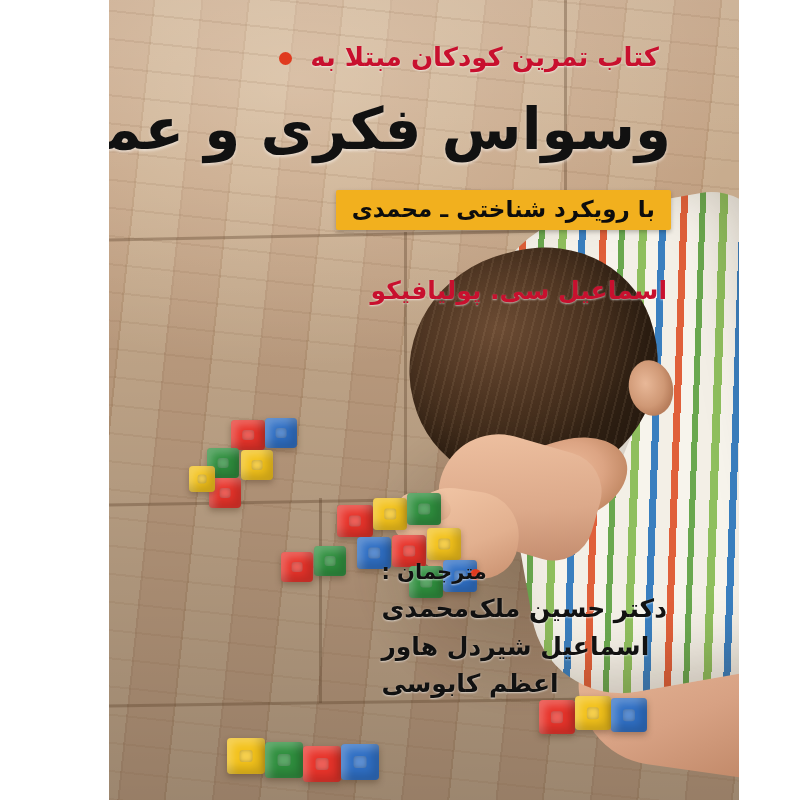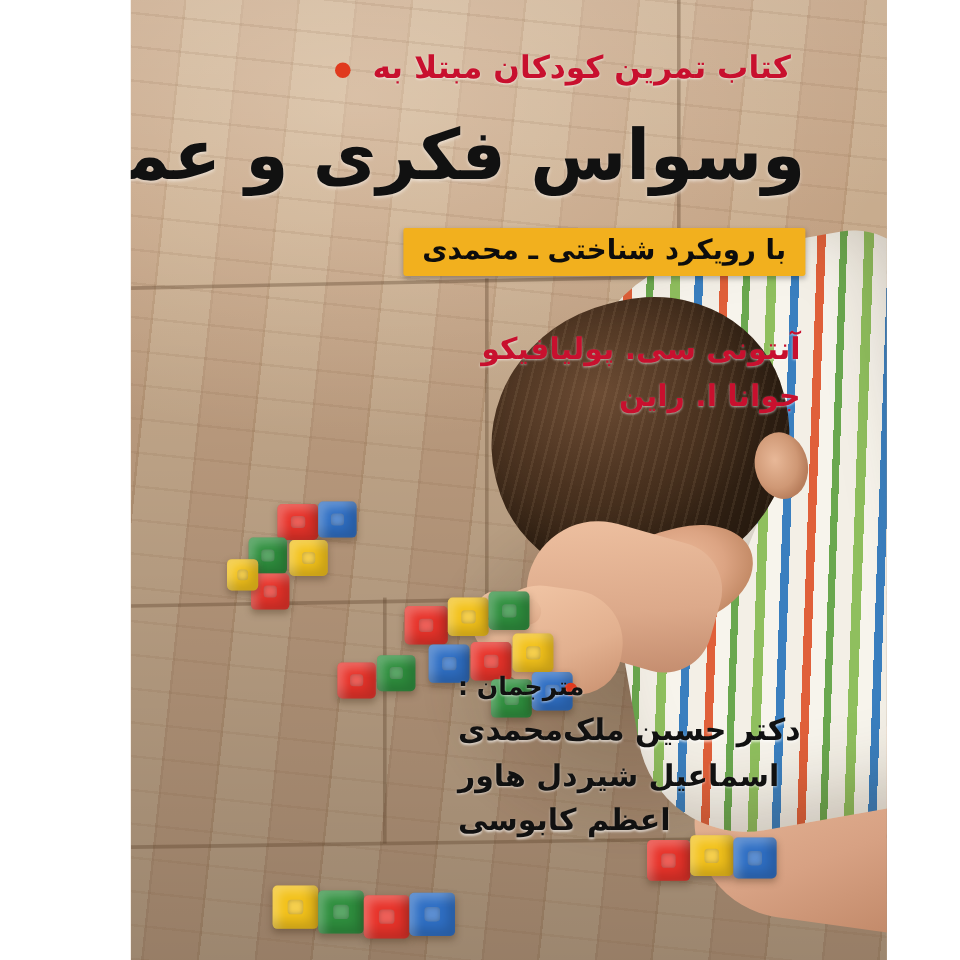--- a/index.html
+++ b/index.html
@@ -357,22 +357,21 @@
         <div class="block" style="left: 194px; top: 746px; width: 38px; height: 36px; background: rgb(232, 51, 42);"></div>
         <div class="block" style="left: 232px; top: 744px; width: 38px; height: 36px; background: rgb(47, 111, 196);"></div>
       </div>
 
     <div class="dot-red dot-top"></div>
     <div class="title-top">کتاب تمرین کودکان مبتلا به</div>
     <div class="title-main">وسواس فکری و عملی</div>
     <div class="subtitle-band">با رویکرد شناختی ـ محمدی</div>
 
     <div class="authors">
-      <div>آنتونی سی. پولیافیکو</div>
-      <div>جوانا ا. راین</div>
+      <div>اسماعیل سی. پولیافیکو</div>
     </div>
 
     <div class="dot-red dot-translators"></div>
     <div class="translators">
       <div class="label">مترجمان :</div>
       <div class="name">دکتر حسین ملک‌محمدی</div>
       <div class="name">اسماعیل شیردل هاور</div>
       <div class="name">اعظم کابوسی</div>
     </div>
 

